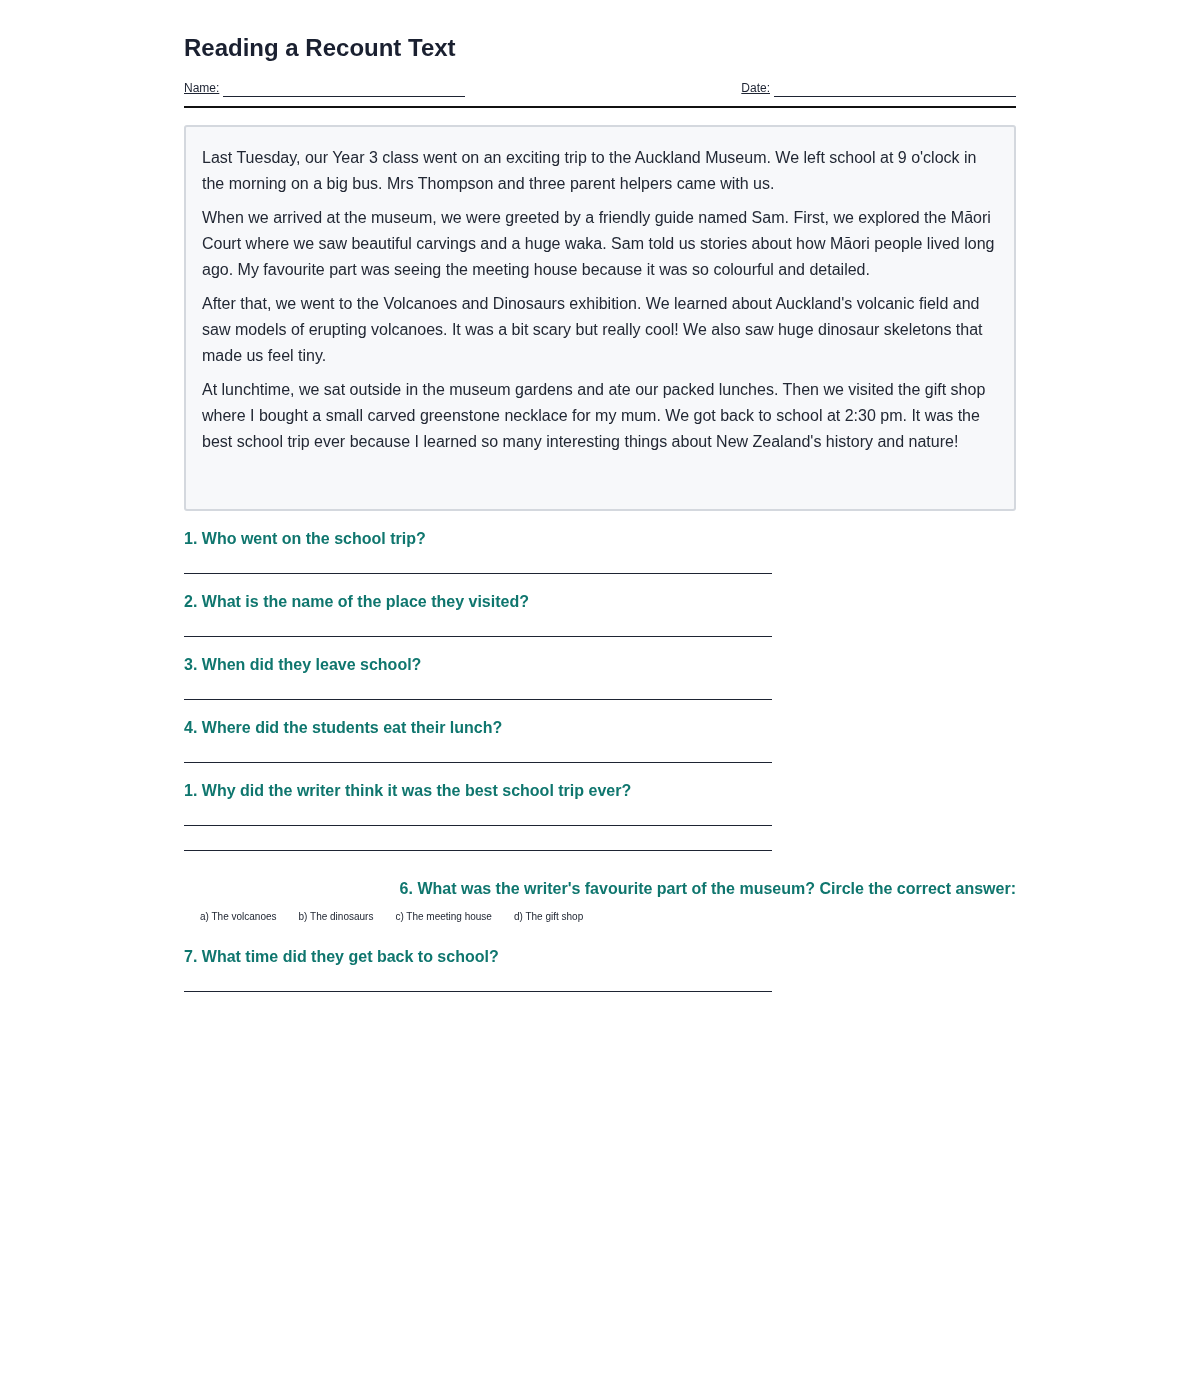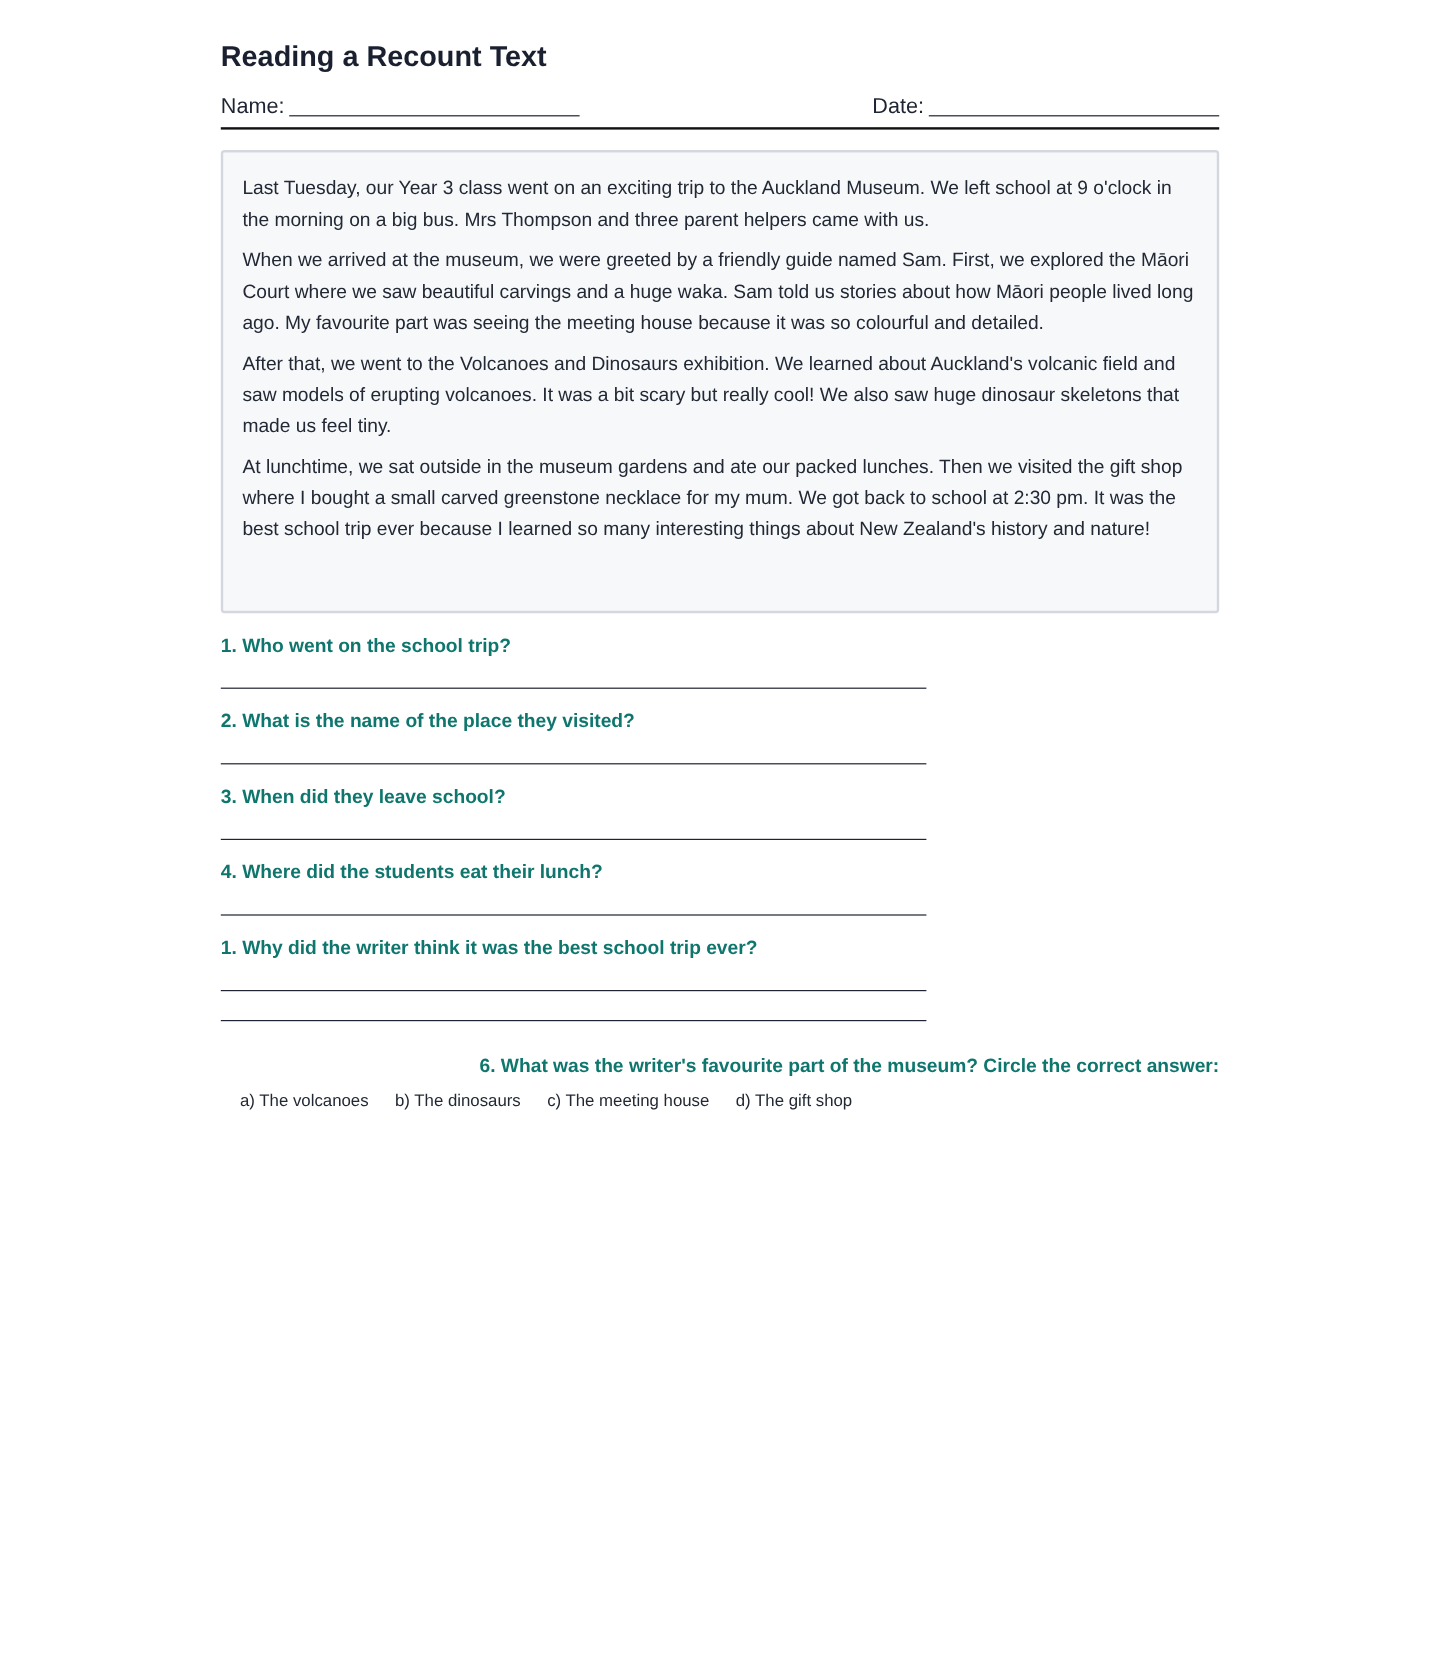--- a/index.html
+++ b/index.html
@@ -21,24 +21,25 @@
       font-weight: bold;
       color: #1a2030;
       margin-top: 33px;
       height: 30px;
       line-height: 30px;
     }
     .meta-row {
       display: flex;
       justify-content: space-between;
       margin-top: 14px;
-      font-size: 18px;
+      font-size: 12px;
       line-height: 18px;
       height: 20px;
       color: #1e2433;
+      text-decoration: underline;
     }
     .meta-field { display: flex; align-items: flex-end; }
     .meta-line {
       display: inline-block;
       width: 242px;
       border-bottom: 1px solid #1e2433;
       height: 15px;
       margin-left: 4px;
     }
     .rule {
@@ -91,21 +92,21 @@
       background: #1e2433;
       margin-top: 24px;
     }
     .answer-line + .answer-line { margin-top: 24px; }
     .q5 .answer-line:first-of-type { margin-top: 23px; }
     .options {
       display: flex;
       gap: 22px;
       padding-left: 16px;
       margin-top: 8px;
-      font-size: 14px;
+      font-size: 10px;
       line-height: 20px;
       color: #222834;
     }
     .option { cursor: pointer; }
   </style>
 </head>
 <body>
 
 <div class="page">
 
@@ -161,14 +162,18 @@
   <div class="question" style="margin-top:28px;text-align:right;">
     <div class="q-text">6. What was the writer's favourite part of the museum? Circle the correct answer:</div>
     <div class="options">
       <span class="option">a) The volcanoes</span>
       <span class="option">b) The dinosaurs</span>
       <span class="option">c) The meeting house</span>
       <span class="option">d) The gift shop</span>
     </div>
   </div>
 
+  <div class="question" style="margin-top:20px;">
+    <div class="q-text">7. What time did they get back to school?</div>
+    <div class="answer-line"></div>
+  </div>
 
 </div>
 
 </body></html>

